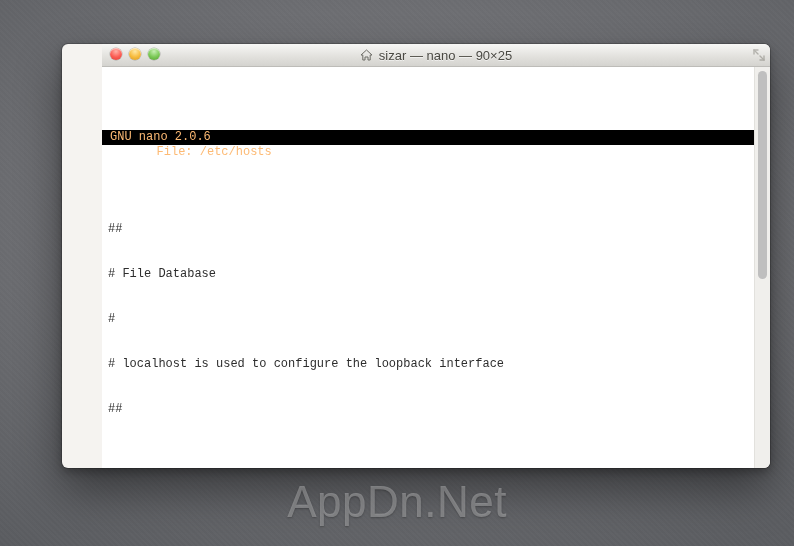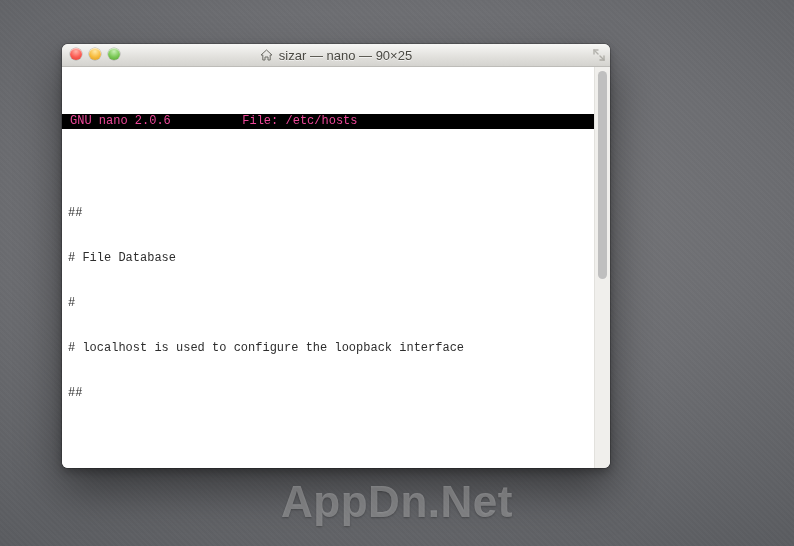--- a/index.html
+++ b/index.html
@@ -25,29 +25,30 @@
     inset: 0;
     background:
       repeating-linear-gradient(45deg, rgba(255,255,255,0.012) 0 2px, rgba(0,0,0,0.012) 2px 4px);
     pointer-events: none;
   }
 
   .window {
     position: absolute;
     left: 62px;
     top: 44px;
-    width: 548px;
+    width: 668px;
     height: 424px;
     background: #f5f3f0;
     border-radius: 6px;
     box-shadow:
       0 22px 46px rgba(0,0,0,0.45),
       0 4px 10px rgba(0,0,0,0.28),
       0 0 0 1px rgba(0,0,0,0.18);
     overflow: hidden;
+    padding-left: 40px;
   }
 
   .titlebar {
     height: 22px;
     background: linear-gradient(#f7f7f5, #e1e0dc 60%, #d4d3cf);
     border-bottom: 1px solid #bdbcb8;
     position: relative;
     display: flex;
     align-items: center;
     justify-content: center;
@@ -101,28 +102,29 @@
     font-size: 12px;
     line-height: 15px;
     color: #2d2d2d;
     padding: 2px 4px 4px 6px;
     white-space: pre;
     overflow: hidden;
   }
 
   .nano-header {
     background: #000000;
-    color: #ec4899;
+    color: #fdba74;
     height: 15px;
     padding: 0 2px;
-    margin: 0 -4px 2px -6px;
-    display: flex;
+    margin: 16px -4px 2px -6px;
+    display: flex;
+    flex-direction: column;
   }
   .nano-header .lh { width: 33%; padding-left: 6px; }
-  .nano-header .ch { width: 34%; }
+  .nano-header .ch { width: 34%; text-align: center; }
   .nano-header .rh { width: 33%; }
   .hosts-line { height: 15px; }
 
   .scrollbar {
     width: 15px;
     background: #f0efec;
     border-left: 1px solid #e2e1dd;
     position: relative;
   }
   .scroll-thumb {
@@ -135,21 +137,21 @@
     border-radius: 5px;
   }
 
   .watermark {
     position: absolute;
     width: 100%;
     text-align: center;
     top: 477px;
     left: 0;
     font-size: 44px;
-    font-weight: 700;
+    font-weight: 400;
     letter-spacing: 0.5px;
     color: rgba(255,255,255,0.30);
     text-shadow: 0 1px 2px rgba(0,0,0,0.25);
     user-select: none;
     font-family: "Helvetica Neue", Arial, sans-serif;
   }
 </style>
 </head>
 <body>
 

